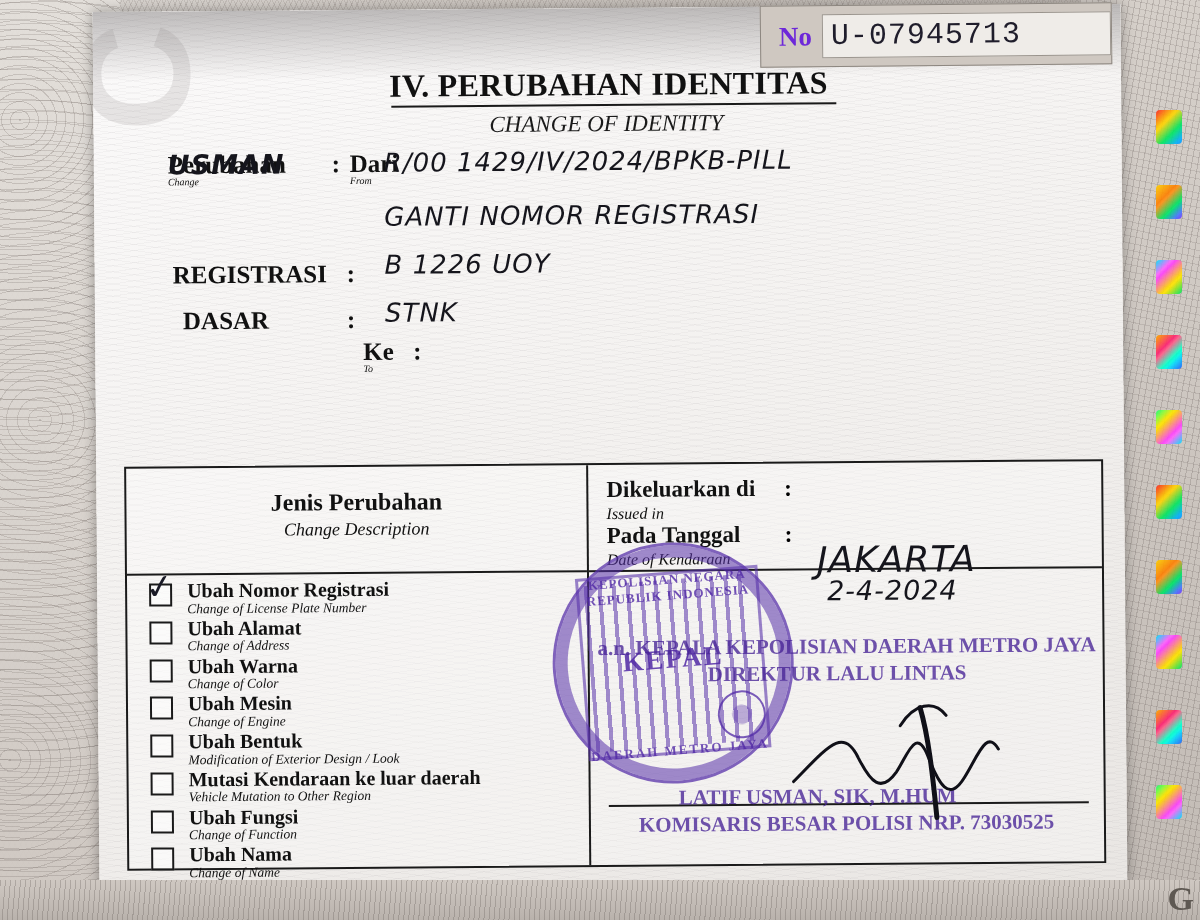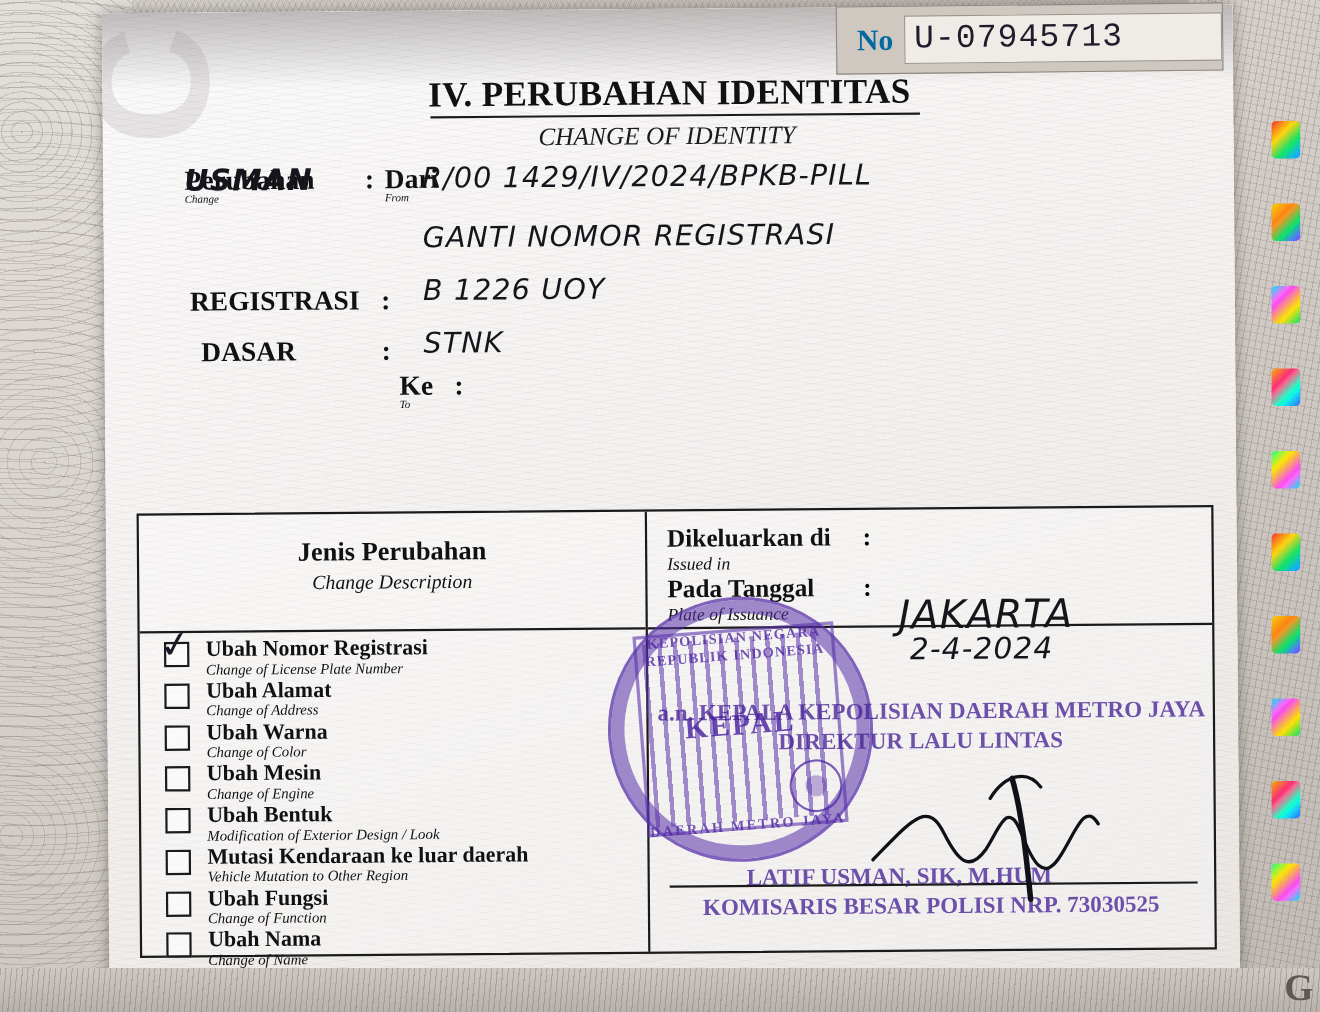--- a/index.html
+++ b/index.html
@@ -112,21 +112,21 @@
     background: #cfc8c1;
     border: 1px solid #8d8780;
     transform: rotate(-0.6deg);
     display: flex;
     align-items: center;
   }
   .serial-label {
     font-family: "Liberation Serif", serif;
     font-weight: 700;
     font-size: 27px;
-    color: #0369a1;
+    color: #6d28d9;
     padding: 0 10px 0 18px;
   }
   .serial-value {
     background: #efece8;
     border: 1px solid #9a948d;
     color: #1f1d2b;
     font-family: "Liberation Mono", monospace;
     font-size: 30px;
     letter-spacing: 1px;
     padding: 4px 8px;
@@ -484,21 +484,21 @@
 
       <div class="jp-title">Jenis Perubahan</div>
       <div class="jp-sub">Change Description</div>
 
       <div style="position:absolute; left:462px; top:0; width:513px; height:105px;">
         <div class="iss-line1">Dikeluarkan di</div>
         <div class="iss-colon1">:</div>
         <div class="iss-line1-sub">Issued in</div>
         <div class="iss-line2">Pada Tanggal</div>
         <div class="iss-colon2">:</div>
-        <div class="iss-line2-sub">Plate of Issuance</div>
+        <div class="iss-line2-sub">Date of Kendaraan</div>
       </div>
 
       <div class="hand" style="left:690px; top:76px; font-size:36px;">JAKARTA</div>
       <div class="hand" style="left:700px; top:112px; font-size:27px;">2-4-2024</div>
 
       <div class="chk-list">
 
         <div class="chk-row">
           <span class="chk-box"></span>
           <span class="tick">✓</span>

